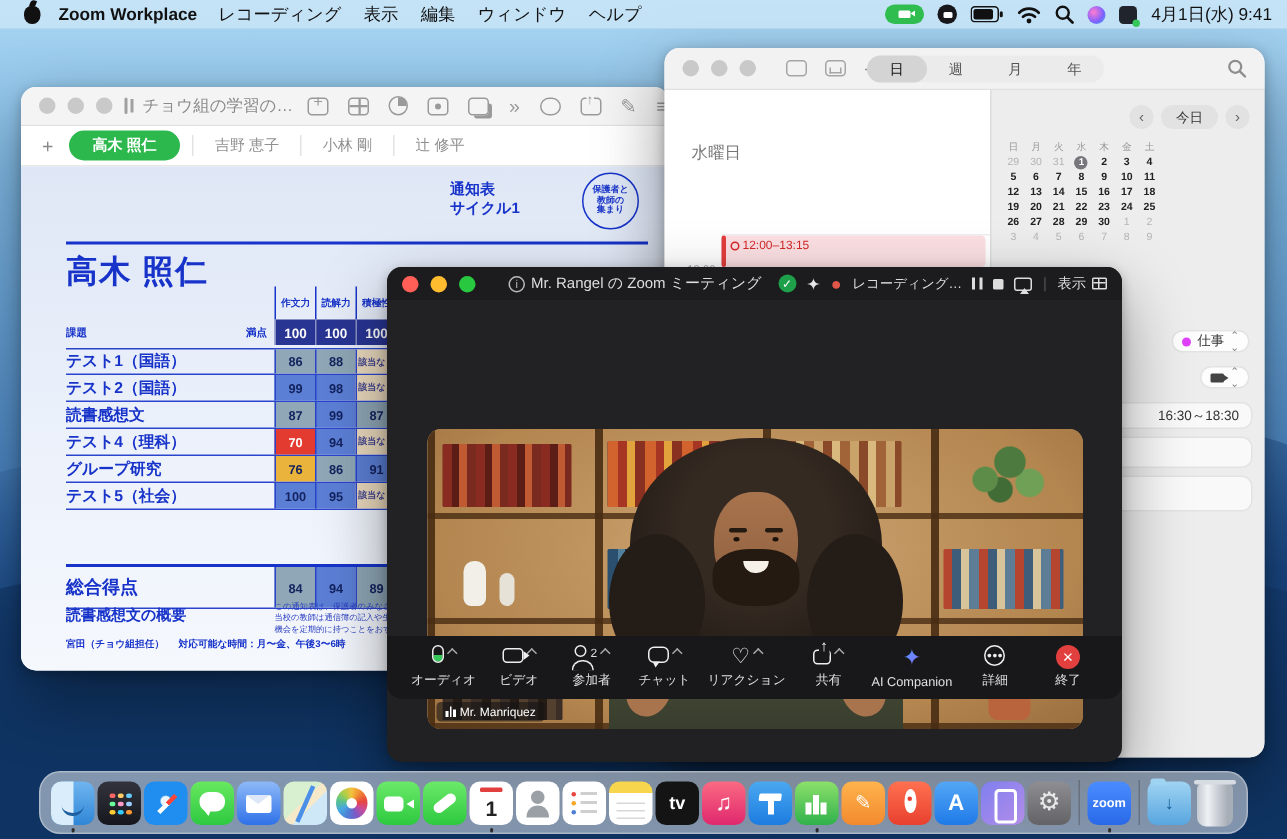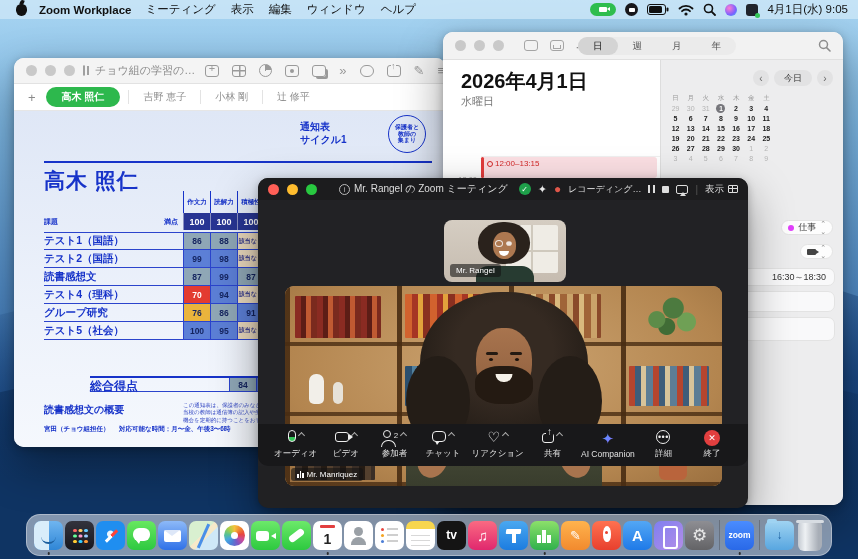--- a/index.html
+++ b/index.html
@@ -79,21 +79,21 @@
   .srow{position:relative;height:18px;border-bottom:1px solid #2b44cc;display:flex;align-items:center;}
   .srow:first-child{border-top:1px solid #2b44cc;}
   .srow-label{font-size:10.5px;font-weight:bold;}
   .scells{position:absolute;left:139px;top:0;bottom:0;display:flex;}
   .scell{width:27px;display:flex;align-items:center;justify-content:center;font-size:8.5px;font-weight:bold;border-left:1px solid #2b44cc;color:#13235e;}
   .c-gray{background:#8fa7b6;}
   .c-blue{background:#5c7fd6;}
   .c-red{background:#e33b30;color:#fff;}
   .c-amber{background:#eab43c;}
   .c-na{background:#ead9bd;font-size:6px;color:#3b3f8e;}
-  .totalrow{position:absolute;left:30px;top:265px;width:250px;height:16px;border-top:2px solid #1733c9;border-bottom:1px solid #2b44cc;display:flex;margin-left:46px;}
+  .totalrow{position:absolute;left:30px;top:265px;width:250px;height:30px;border-top:2px solid #1733c9;border-bottom:1px solid #2b44cc;display:flex;align-items:center;}
   .total-label{font-size:12px;font-weight:bold;}
   .aboutt{position:absolute;left:30px;top:292px;font-size:10px;font-weight:bold;}
   #about-lines{position:absolute;left:169px;top:291px;font-size:5.5px;line-height:1.35;color:#2a3fc0;width:150px;}
   .teacher{position:absolute;left:30px;top:314px;font-size:6.5px;font-weight:bold;}
   .hours{position:absolute;left:105px;top:314px;font-size:6.5px;font-weight:bold;}
 
   
   .win-cal{left:443px;top:32px;width:400px;height:473px;z-index:20;background:#fff;}
   .cal-titlebar{height:28px;background:#f2f2f2;border-radius:10px 10px 0 0;display:flex;align-items:center;padding:0 12px;border-bottom:1px solid #e0e0e0;position:relative;}
   .ci{width:14px;height:11px;border:1.5px solid #a5a5a5;border-radius:3px;margin-right:12px;position:relative;}
@@ -310,21 +310,21 @@
 <body>
 
 <div class="desktop">
   <div class="w1"></div>
   <div class="w2"></div>
 
   <div class="menubar">
     <span class="apple"></span>
     <span class="mb-app">Zoom Workplace</span>
     <span id="mb-menus" style="display:flex;">
-        <span class="mb-item">ミーティング</span>
+        <span class="mb-item">レコーディング</span>
         <span class="mb-item">表示</span>
         <span class="mb-item">編集</span>
         <span class="mb-item">ウィンドウ</span>
         <span class="mb-item">ヘルプ</span>
       </span>
     <span class="mb-right">
       <span class="campill">
           <i></i>
         </span>
       <span class="zoomdot">
@@ -339,21 +339,21 @@
           <path d="M1.5 4.5a9.2 9.2 0 0 1 13 0" stroke="#111" stroke-width="1.8" fill="none" stroke-linecap="round"></path>
           <path d="M4 7.2a5.6 5.6 0 0 1 8 0" stroke="#111" stroke-width="1.8" fill="none" stroke-linecap="round"></path>
           <circle cx="8" cy="10" r="1.6" fill="#111"></circle>
         </svg>
       <svg class="svgicon" width="13" height="13">
           <circle cx="5.5" cy="5.5" r="4" stroke="#111" stroke-width="1.6" fill="none"></circle>
           <line x1="8.6" y1="8.6" x2="12" y2="12" stroke="#111" stroke-width="1.8" stroke-linecap="round"></line>
         </svg>
       <span class="siri"></span>
       <span class="extra"></span>
-      <span class="mb-time">4月1日(水) 9:05</span>
+      <span class="mb-time">4月1日(水) 9:41</span>
     </span>
   </div>
 
   <div class="win win-numbers">
     <div class="num-titlebar">
       <span class="tl gray"></span>
       <span class="tl gray"></span>
       <span class="tl gray"></span>
       <span class="sidebtn"></span>
       <span class="num-title">チョウ組の学習の…</span>
@@ -497,21 +497,20 @@
         <span class="segi">月</span>
         <span class="segi">年</span>
       </span>
       <svg class="cal-search" width="13" height="13">
           <circle cx="5.5" cy="5.5" r="4" stroke="#8d8d8d" stroke-width="1.5" fill="none"></circle>
           <line x1="8.6" y1="8.6" x2="12" y2="12" stroke="#8d8d8d" stroke-width="1.6" stroke-linecap="round"></line>
         </svg>
     </div>
     <div class="cal-body">
       <div class="cal-left">
-        <div class="cal-date">2026年4月1日</div>
         <div class="cal-wday">水曜日</div>
         <div class="hline" style="top:96px"></div>
         <div class="hline" style="top:119px"></div>
         <div class="hline" style="top:142px"></div>
         <span class="gtime" style="top:115px">13:00</span>
         <span class="gtime" style="top:138px">14:00</span>
         <div class="evt red" style="top:97px;height:21px;">
           <span class="bar"></span>
           <div class="t2">
               <span class="clockic"></span>
@@ -707,31 +706,20 @@
         <span class="stopi"></span>
         <span class="airplayi"></span>
         <span class="zdiv">|</span>
         <span class="viewlbl">
           <span>表示</span>
           <span class="gridi"></span>
         </span>
       </span>
     </div>
     <div class="z-body">
-      <div class="vthumb">
-        <div class="vt-window"></div>
-        <div class="vt-hair"></div>
-        <div class="vt-face"></div>
-        <div class="vt-glass"></div>
-        <div class="vt-smile"></div>
-        <div class="vt-shirt"></div>
-        <div class="nametag">
-          <span>Mr. Rangel</span>
-        </div>
-      </div>
       <div class="vmain">
         <div class="cubbies"></div>
         <div class="books bk1"></div>
         <div class="books bk2"></div>
         <div class="books bk3"></div>
         <div class="books bk4"></div>
         <div class="books bk5"></div>
         <div class="books bk6"></div>
         <div class="plantTop"></div>
         <div class="plantBot"></div>

